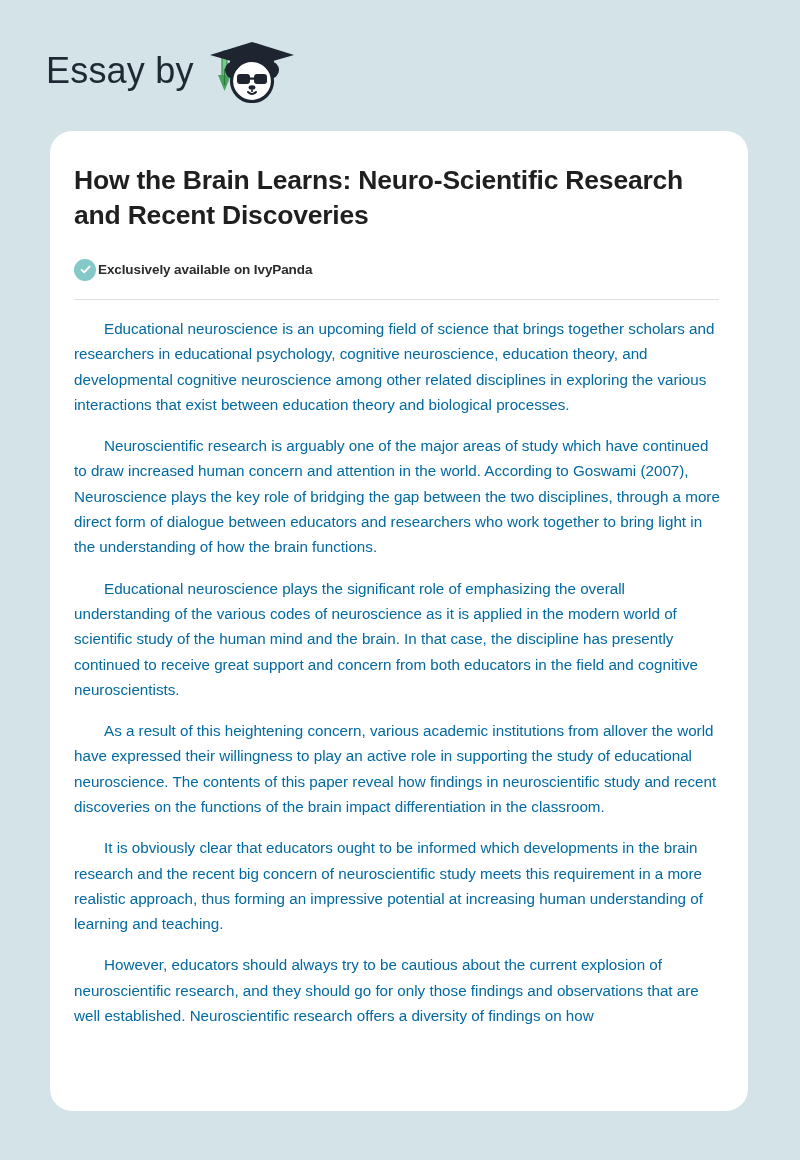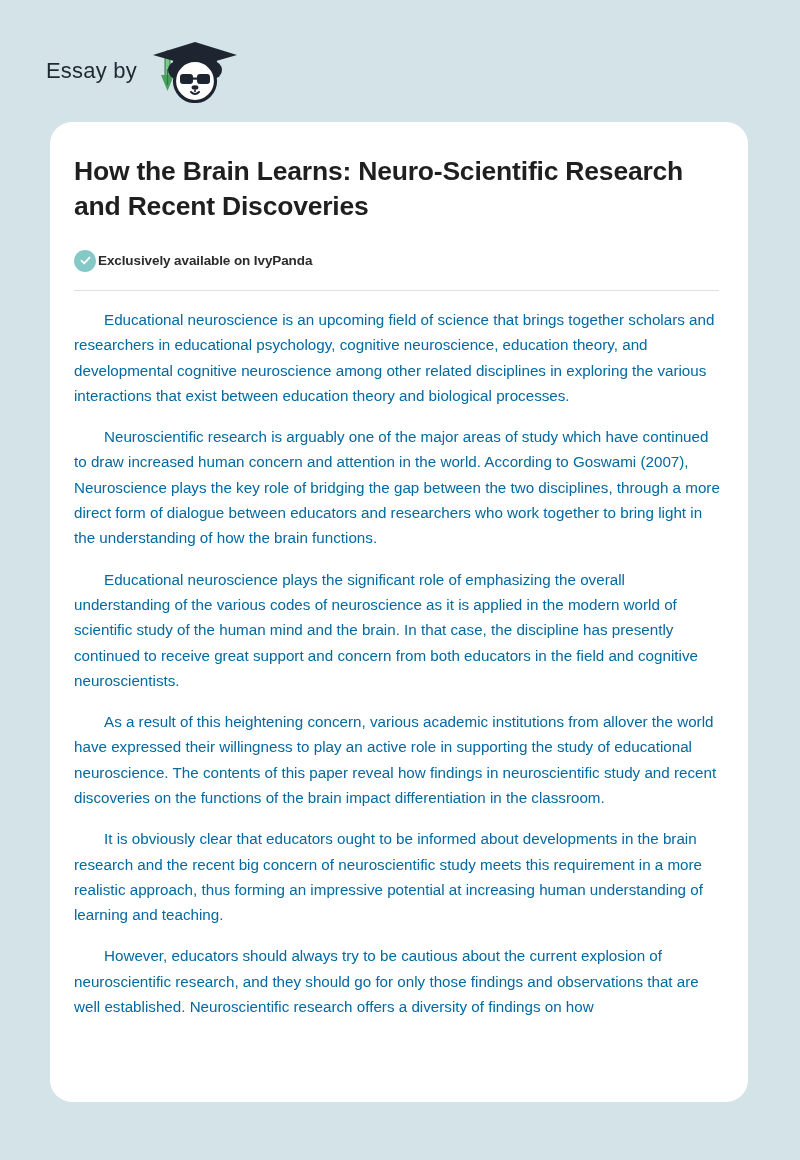--- a/index.html
+++ b/index.html
@@ -27,21 +27,21 @@
     position: absolute;
     left: 46px;
     top: 38px;
     height: 66px;
     display: flex;
     align-items: center;
     gap: 12px;
   }
   .brand-essay-by {
     font-family: "Liberation Sans", sans-serif;
-    font-size: 22px;
+    font-size: 36px;
     font-weight: 400;
     color: #1f2933;
     letter-spacing: 0.2px;
     line-height: 1;
   }
   .brand-logo-wrap {
     display: flex;
     align-items: center;
     gap: 4px;
   }
@@ -62,21 +62,21 @@
     font-size: 15px;
     vertical-align: super;
     font-weight: 400;
     line-height: 1;
   }
 
   
   .essay-card {
     position: absolute;
     left: 50px;
-    top: 122px;
+    top: 131px;
     width: 698px;
     height: 980px;
     background: #ffffff;
     border-radius: 22px;
     box-sizing: border-box;
     padding: 32px 24px 0 24px;
     overflow: hidden;
   }
 
   .essay-title {
@@ -188,18 +188,18 @@
       <span class="badge-text">Exclusively available on IvyPanda</span>
     </div>
 
     <div class="card-divider"></div>
 
     <div class="essay-body">
       <p>Educational neuroscience is an upcoming field of science that brings together scholars and researchers in educational psychology, cognitive neuroscience, education theory, and developmental cognitive neuroscience among other related disciplines in exploring the various interactions that exist between education theory and biological processes.</p>
       <p>Neuroscientific research is arguably one of the major areas of study which have continued to draw increased human concern and attention in the world. According to Goswami (2007), Neuroscience plays the key role of bridging the gap between the two disciplines, through a more direct form of dialogue between educators and researchers who work together to bring light in the understanding of how the brain functions.</p>
       <p>Educational neuroscience plays the significant role of emphasizing the overall understanding of the various codes of neuroscience as it is applied in the modern world of scientific study of the human mind and the brain. In that case, the discipline has presently continued to receive great support and concern from both educators in the field and cognitive neuroscientists.</p>
       <p>As a result of this heightening concern, various academic institutions from allover the world have expressed their willingness to play an active role in supporting the study of educational neuroscience. The contents of this paper reveal how findings in neuroscientific study and recent discoveries on the functions of the brain impact differentiation in the classroom.</p>
-      <p>It is obviously clear that educators ought to be informed about developments in the brain research and the recent big concern of neuroscientific study meets this requirement in a more realistic approach, thus forming an impressive potential at increasing human understanding of learning and teaching.</p>
+      <p>It is obviously clear that educators ought to be informed which developments in the brain research and the recent big concern of neuroscientific study meets this requirement in a more realistic approach, thus forming an impressive potential at increasing human understanding of learning and teaching.</p>
       <p>However, educators should always try to be cautious about the current explosion of neuroscientific research, and they should go for only those findings and observations that are well established. Neuroscientific research offers a diversity of findings on how</p>
     </div>
 
   </div>
 </div>
 
 </body></html>

